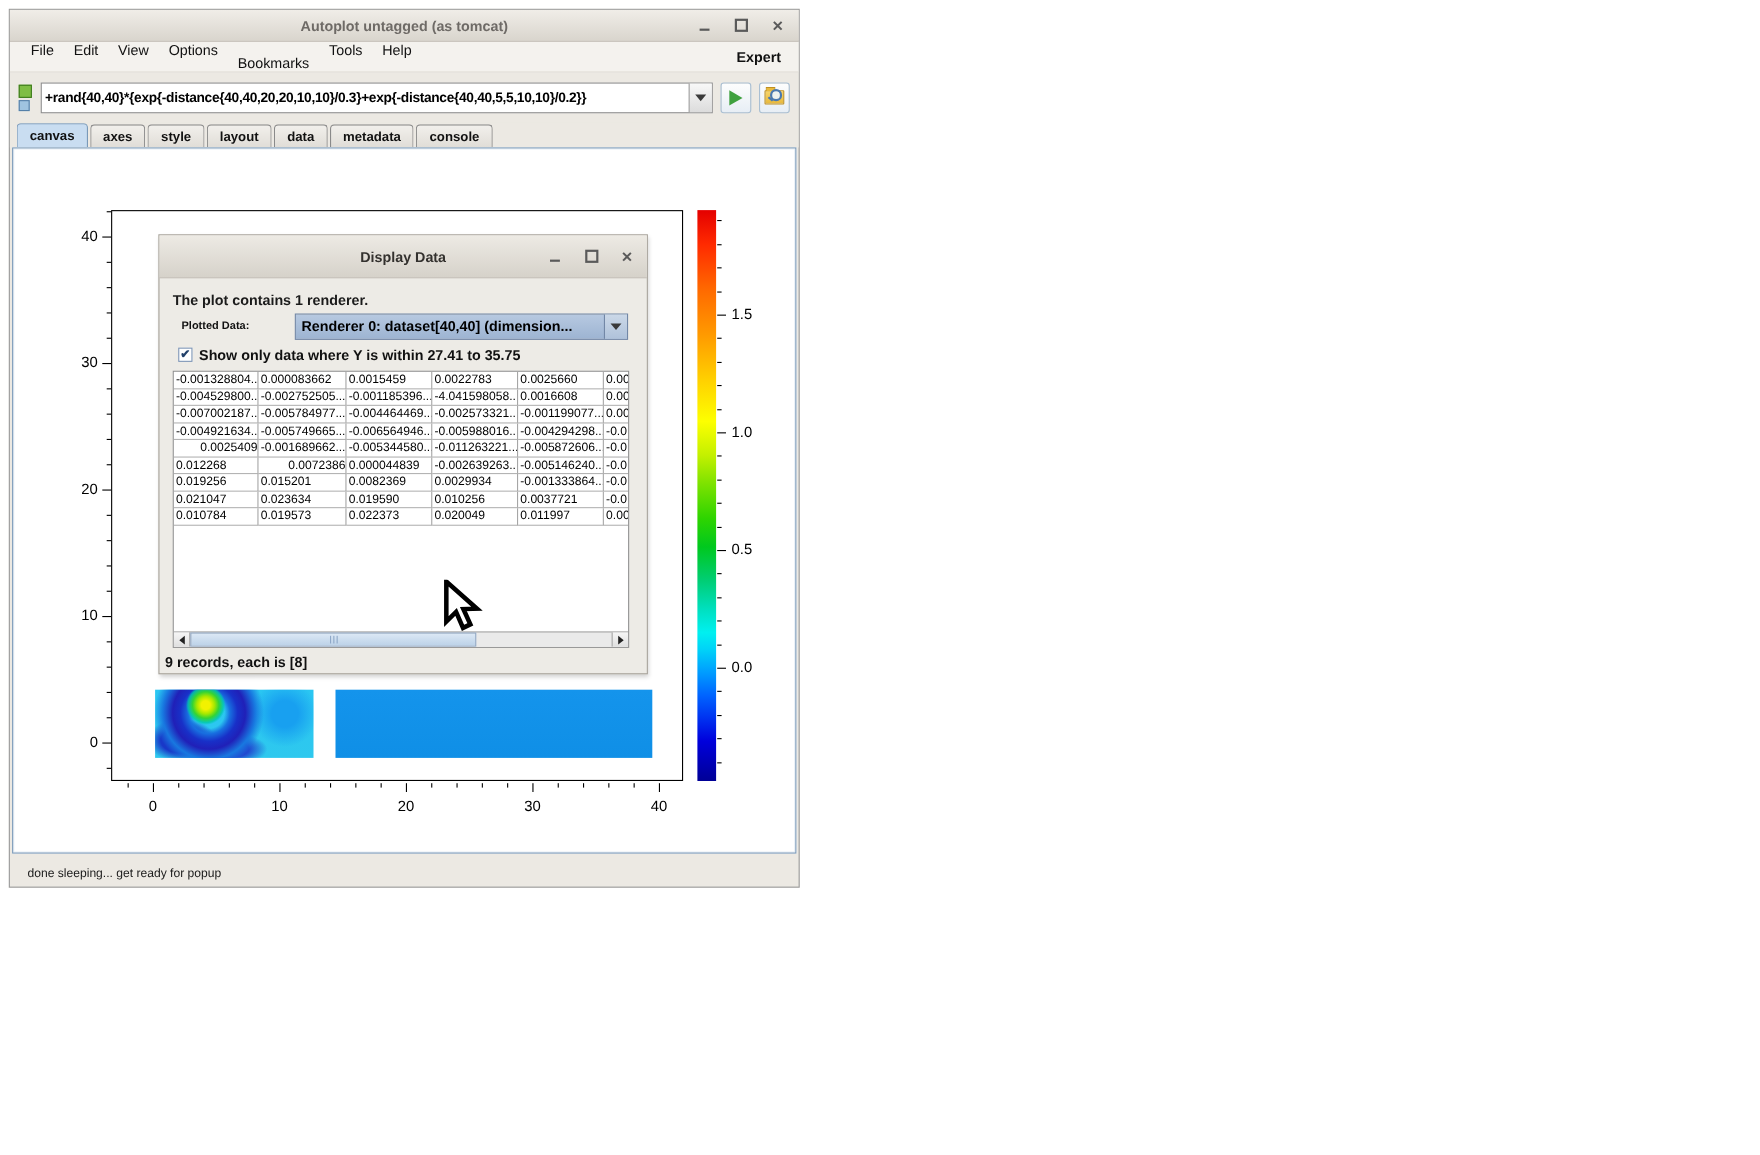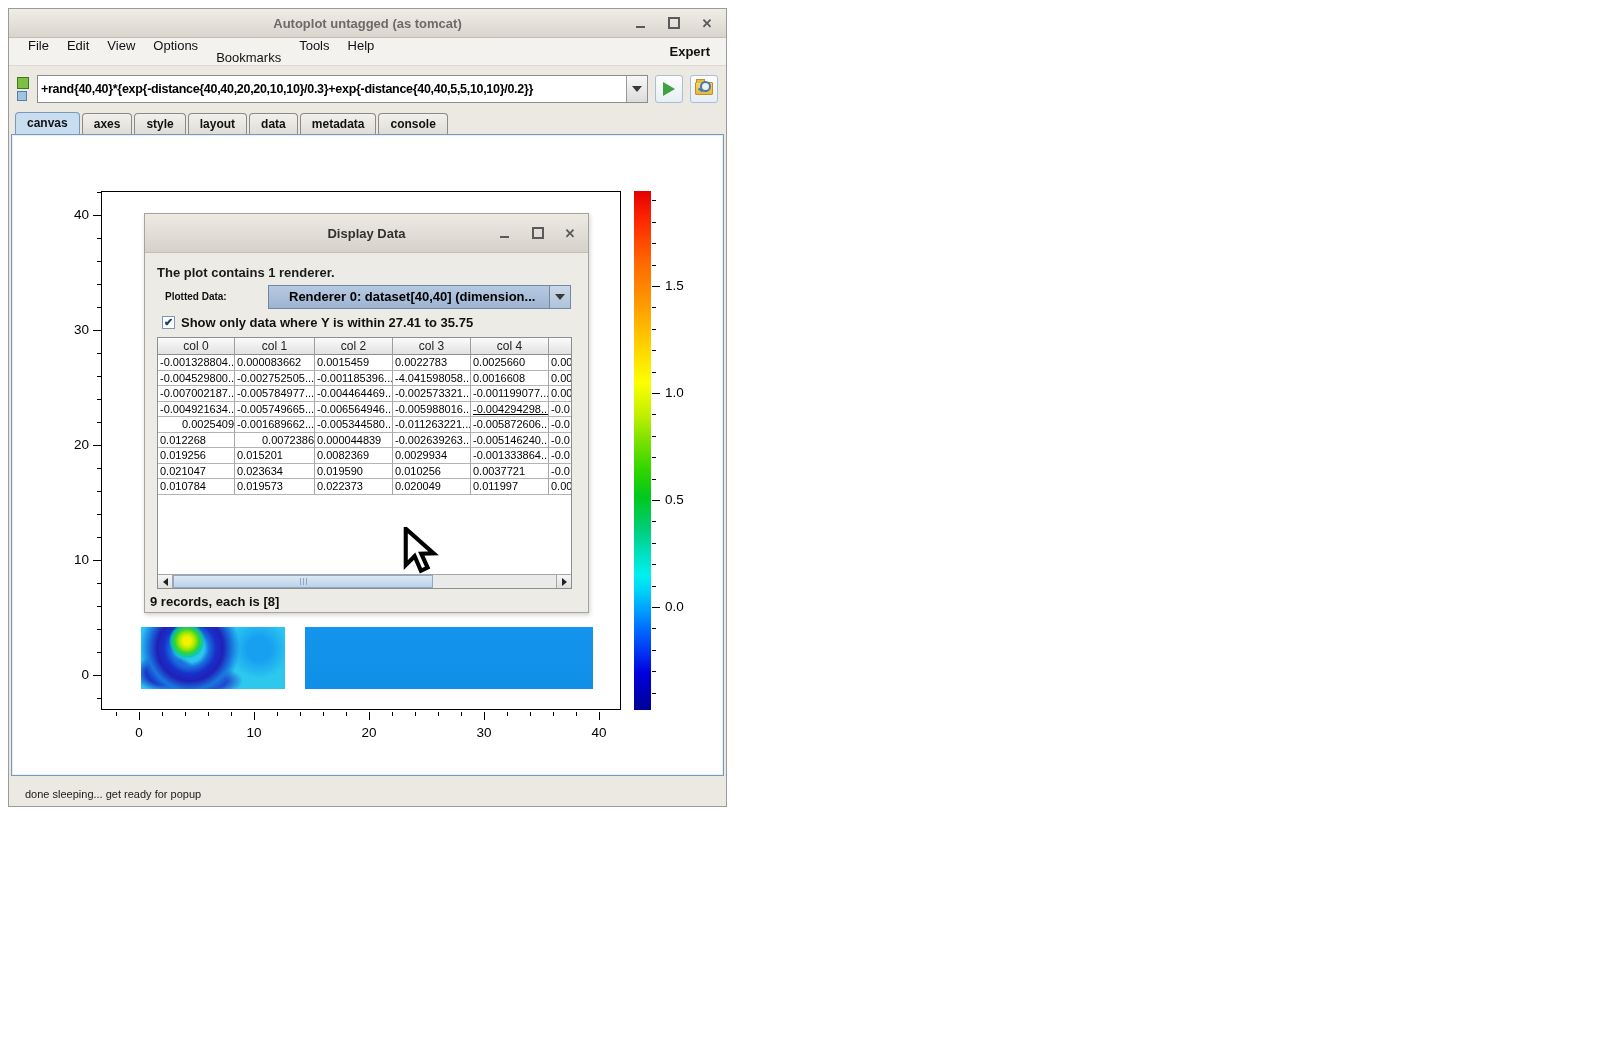--- a/index.html
+++ b/index.html
@@ -75,21 +75,21 @@
   
   .dialog{position:absolute;left:132px;top:78px;width:445px;height:400px;background:#EDEBE6;
       border:1px solid #A8A49C;box-sizing:border-box;box-shadow:1px 2px 4px rgba(0,0,0,.18);}
   .dlg-titlebar{height:38px;background:linear-gradient(#EDEAE4,#D6D2CA);border-bottom:1px solid #C2BEB6;
       position:relative;display:flex;align-items:center;justify-content:center;}
   .dlg-title{font-size:13px;color:#33312E;font-weight:bold;}
   .dlg-intro{position:absolute;left:12px;top:51px;font-size:13px;font-weight:bold;color:#1B1B1B;}
   .dlg-plotted-label{position:absolute;left:20px;top:77px;font-size:10px;font-weight:bold;}
   .dlg-combo{position:absolute;left:123px;top:71px;width:303px;height:24px;display:flex;
       border:1px solid #7287A6;box-sizing:border-box;background:linear-gradient(#B7C9E1,#9DB4D2);}
-  .dlg-combo-text{flex:1;font-size:13px;font-weight:bold;color:#000;line-height:22px;padding:0 20px;
+  .dlg-combo-text{flex:1;font-size:13px;font-weight:bold;color:#000;line-height:22px;padding:0 5px;
       white-space:nowrap;overflow:hidden;}
   .dlg-combo-arrow{width:20px;border-left:1px solid #7287A6;background:linear-gradient(#CBD8E8,#AFC2DA);
       display:flex;align-items:center;justify-content:center;}
   .chk-row{position:absolute;left:17px;top:101px;display:flex;align-items:center;gap:6px;}
   .chk-box{width:13px;height:13px;background:#FDFEFF;border:1px solid #7E95B5;box-sizing:border-box;
       display:flex;align-items:center;justify-content:center;font-size:11px;font-weight:bold;color:#20406A;line-height:1;}
   .chk-label{font-size:13px;font-weight:bold;}
   .scrollpane{position:absolute;left:12px;top:123px;width:415px;height:252px;border:1px solid #8E8E8E;
       background:#fff;box-sizing:border-box;overflow:hidden;}
   .tbl-viewport{position:absolute;left:0;top:0;right:0;bottom:14px;overflow:hidden;background:#fff;}
@@ -292,28 +292,20 @@
           <div class="dlg-combo-arrow">
               <span class="tri-down"></span>
             </div>
         </div>
         <div class="chk-row">
           <span class="chk-box">✔</span>
           <span class="chk-label">Show only data where Y is within 27.41 to 35.75</span>
         </div>
         <div class="scrollpane">
           <div class="tbl-viewport">
-            <div class="thead" id="thead">
-                <div class="th" style="width: 77px;">col 0</div>
-                <div class="th" style="width: 80px;">col 1</div>
-                <div class="th" style="width: 78px;">col 2</div>
-                <div class="th" style="width: 78px;">col 3</div>
-                <div class="th" style="width: 78px;">col 4</div>
-                <div class="th" style="width: 80px;"></div>
-              </div>
             <div id="tbody">
                 <div class="tr">
                   <div class="td" style="width: 77px;">-0.001328804...</div>
                   <div class="td" style="width: 80px;">0.000083662</div>
                   <div class="td" style="width: 78px;">0.0015459</div>
                   <div class="td" style="width: 78px;">0.0022783</div>
                   <div class="td" style="width: 78px;">0.0025660</div>
                   <div class="td" style="width: 80px;">0.00</div>
                 </div>
                 <div class="tr">
@@ -330,21 +322,21 @@
                   <div class="td" style="width: 78px; text-align: center;">-0.004464469...</div>
                   <div class="td" style="width: 78px;">-0.002573321...</div>
                   <div class="td" style="width: 78px;">-0.001199077...</div>
                   <div class="td" style="width: 80px;">0.00</div>
                 </div>
                 <div class="tr">
                   <div class="td" style="width: 77px;">-0.004921634...</div>
                   <div class="td" style="width: 80px;">-0.005749665...</div>
                   <div class="td" style="width: 78px;">-0.006564946...</div>
                   <div class="td" style="width: 78px;">-0.005988016...</div>
-                  <div class="td" style="width: 78px; text-decoration: underline;">-0.004294298...</div>
+                  <div class="td" style="width: 78px;">-0.004294298...</div>
                   <div class="td" style="width: 80px;">-0.0</div>
                 </div>
                 <div class="tr">
                   <div class="td" style="width: 77px; text-align: right;">0.0025409</div>
                   <div class="td" style="width: 80px;">-0.001689662...</div>
                   <div class="td" style="width: 78px;">-0.005344580...</div>
                   <div class="td" style="width: 78px;">-0.011263221...</div>
                   <div class="td" style="width: 78px;">-0.005872606...</div>
                   <div class="td" style="width: 80px;">-0.0</div>
                 </div>

